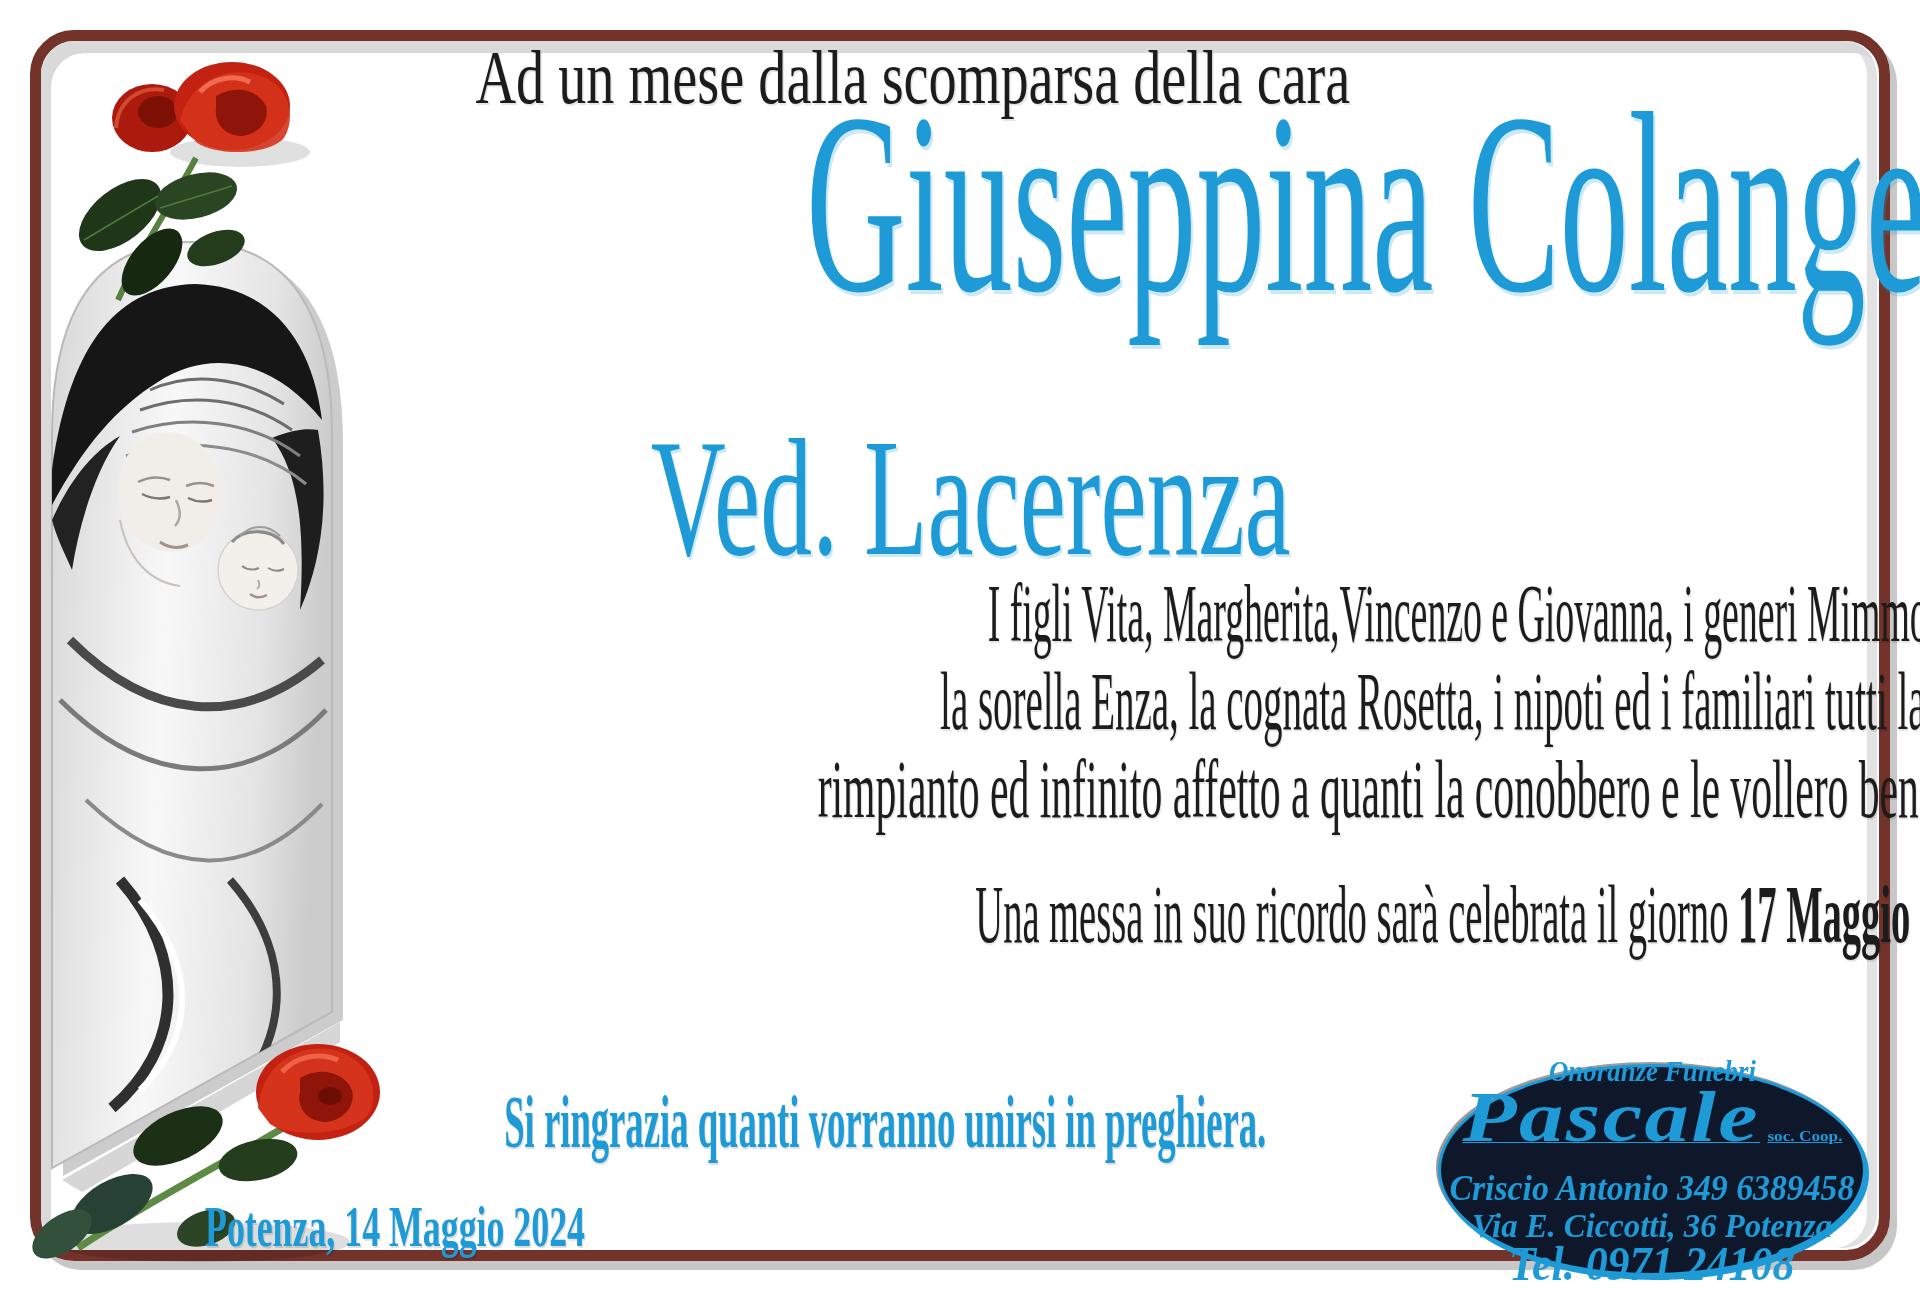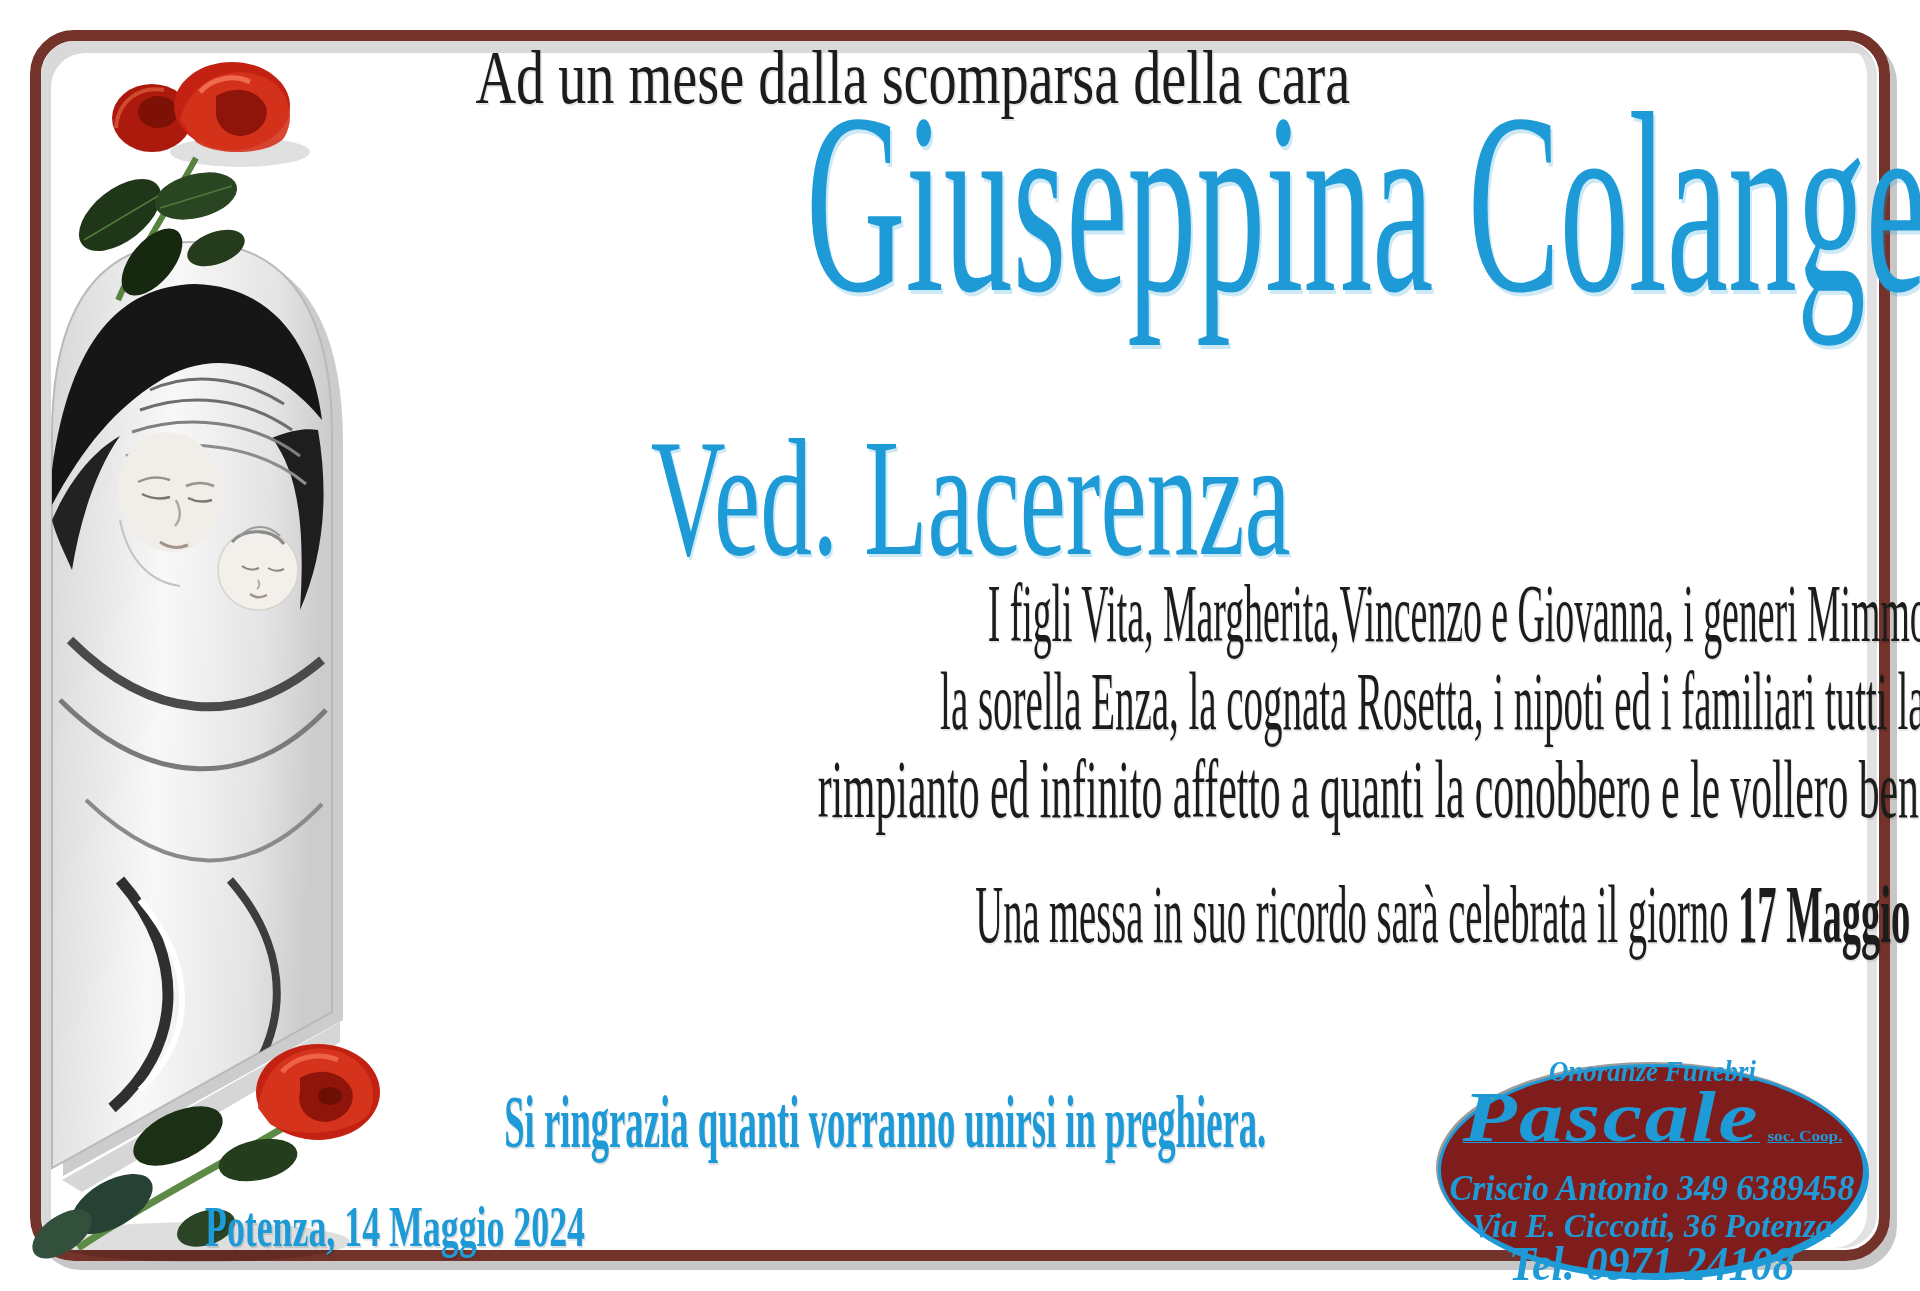--- a/index.html
+++ b/index.html
@@ -27,21 +27,21 @@
   .bodyline .fit{text-shadow:2px 2px 0 rgba(0,0,0,0.10);}
   .b1{top:571px;} .b2{top:659px;} .b3{top:747px;} .b4{top:872px;} .b5{top:976px;}
   .thanks{left:116px;width:1240px;top:1084px;font-size:74px;font-weight:bold;line-height:1.05;}
   .thanks .fit{text-shadow:2px 2px 0 rgba(0,0,0,0.12);}
   .footerline{position:absolute;top:1198px;font-size:56px;font-weight:bold;z-index:3;line-height:1.05;}
   .footerline .fit{text-shadow:2px 2px 0 rgba(0,0,0,0.12);}
   .dateline{left:205px;}
   .facebook{left:512px;}
   
   .logo{position:absolute;left:1438px;top:1064px;width:422px;height:206px;border-radius:50%;
-        background:#7f1d1d;border:3px solid #1e9ad6;
+        background:#0f172a;border:3px solid #1e9ad6;
         box-shadow:3px 4px 0 #1e9ad6, -2px -2px 0 #9c9c9c;
         display:flex;flex-direction:column;align-items:center;justify-content:center;
         z-index:5;color:#1e9ad6;text-align:center;}
   .logo .lg{font-style:italic;font-weight:bold;white-space:nowrap;}
   .lg-header{font-size:30px;line-height:30px;}
   .lg-brandrow{display:flex;align-items:baseline;line-height:62px;text-decoration:underline;}
   .lg-brand{font-size:72px;font-style:italic;font-weight:bold;letter-spacing:2px;}
   .lg-coop{font-size:14px;font-weight:bold;margin-left:6px;}
   .lg-contact{font-size:36px;line-height:40px;}
   .lg-address{font-size:34px;line-height:36px;}

